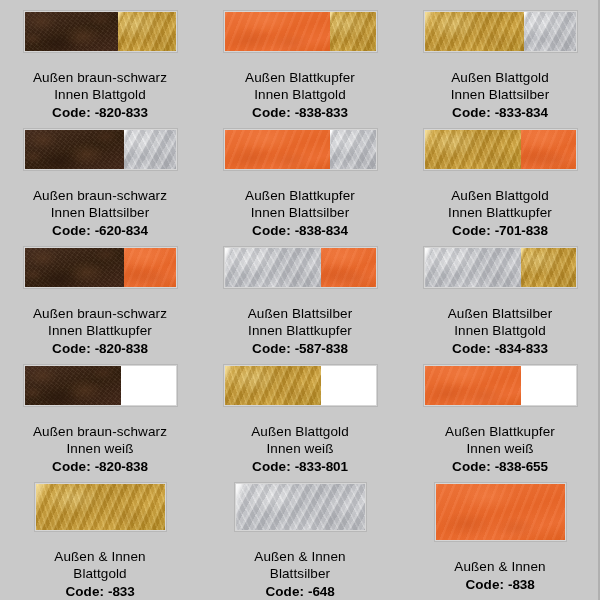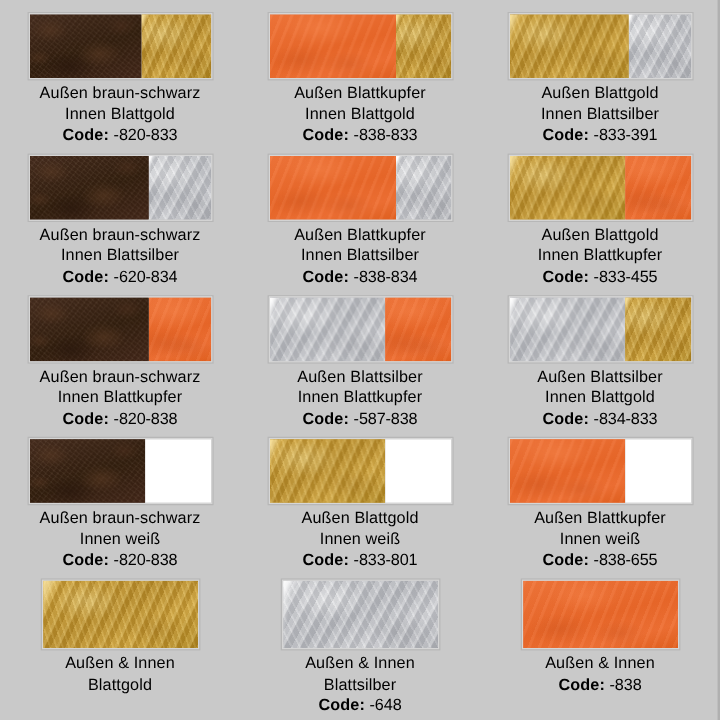--- a/index.html
+++ b/index.html
@@ -44,25 +44,25 @@
   .half {
     position: relative;
     overflow: hidden;
   }
   .caption {
     text-align: center;
     color: #000000;
     font-size: 13.5px;
     line-height: 17.5px;
     letter-spacing: 0.1px;
-    margin-top: 3px;
+    margin-top: 17px;
     white-space: nowrap;
   }
   .caption .code-label { font-weight: bold; }
-  .caption .code-val { font-weight: normal; letter-spacing: -0.1px; }
+  .caption .code-val { font-weight: bold; letter-spacing: -0.1px; }
 
   
   .mat {
     position: absolute;
     inset: 0;
   }
   
   .m-brown {
     background-color: #3e271a;
     background-image:
@@ -154,21 +154,21 @@
           <div class="half" style="flex: 0 0 66%;">
             <div class="mat m-gold"></div>
           </div>
           <div class="half" style="flex: 1 1 auto;">
             <div class="mat m-silver"></div>
           </div>
         </div>
         <div class="caption">
           <div>Außen Blattgold</div>
           <div>Innen Blattsilber</div>
-          <div><span class="code-label">Code:</span> <span class="code-val">-833-391</span></div>
+          <div><span class="code-label">Code:</span> <span class="code-val">-833-834</span></div>
         </div>
       </div>
       <div class="cell">
         <div class="swatch" style="width: 153px; height: 62px; margin-top: 8px;">
           <div class="half" style="flex: 0 0 66%;">
             <div class="mat m-brown"></div>
           </div>
           <div class="half" style="flex: 1 1 auto;">
             <div class="mat m-silver"></div>
           </div>
@@ -199,21 +199,21 @@
           <div class="half" style="flex: 0 0 64%;">
             <div class="mat m-gold"></div>
           </div>
           <div class="half" style="flex: 1 1 auto;">
             <div class="mat m-copper"></div>
           </div>
         </div>
         <div class="caption">
           <div>Außen Blattgold</div>
           <div>Innen Blattkupfer</div>
-          <div><span class="code-label">Code:</span> <span class="code-val">-833-455</span></div>
+          <div><span class="code-label">Code:</span> <span class="code-val">-701-838</span></div>
         </div>
       </div>
       <div class="cell">
         <div class="swatch" style="width: 153px; height: 62px; margin-top: 8px;">
           <div class="half" style="flex: 0 0 66%;">
             <div class="mat m-brown"></div>
           </div>
           <div class="half" style="flex: 1 1 auto;">
             <div class="mat m-copper"></div>
           </div>
@@ -301,20 +301,21 @@
       </div>
       <div class="cell">
         <div class="swatch" style="width: 131px; height: 58px; margin-top: 8px;">
           <div class="half" style="flex: 0 0 100%;">
             <div class="mat m-gold"></div>
           </div>
         </div>
         <div class="caption">
           <div>Außen &amp; Innen</div>
           <div>Blattgold</div>
+          <div><span class="code-label">Code:</span> <span class="code-val">-833</span></div>
         </div>
       </div>
       <div class="cell">
         <div class="swatch" style="width: 131px; height: 58px; margin-top: 8px;">
           <div class="half" style="flex: 0 0 100%;">
             <div class="mat m-silver"></div>
           </div>
         </div>
         <div class="caption">
           <div>Außen &amp; Innen</div>

